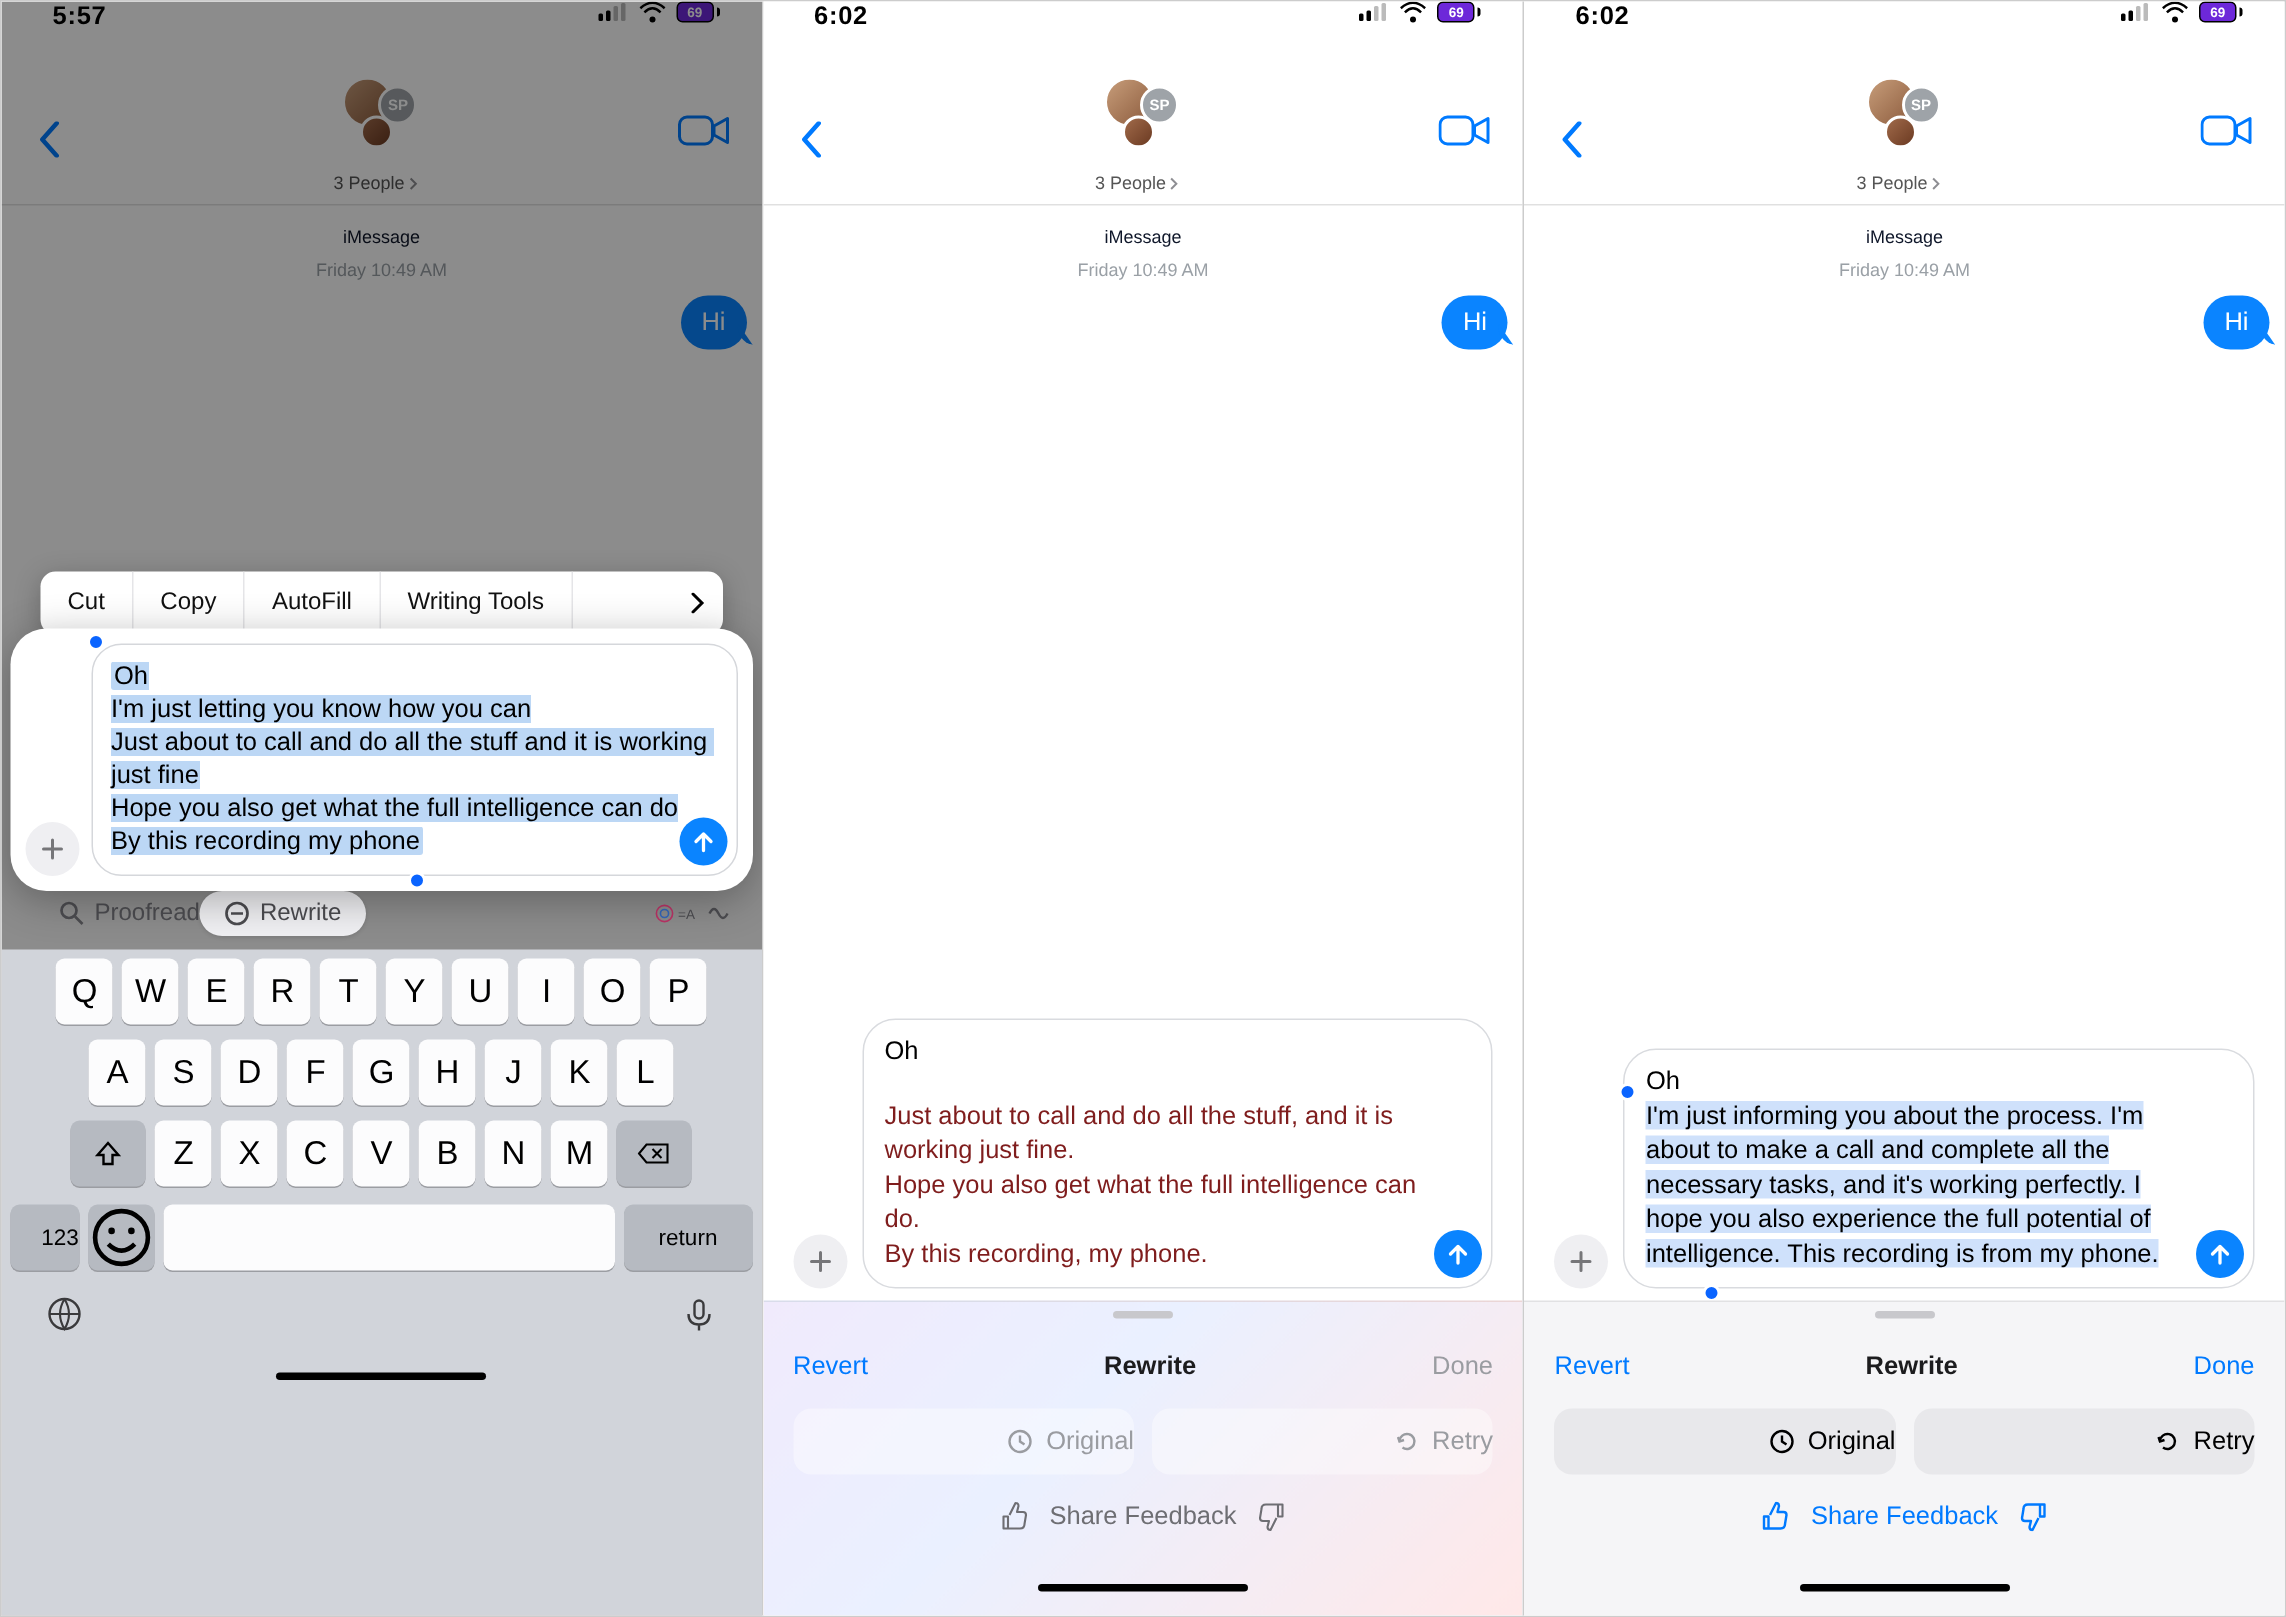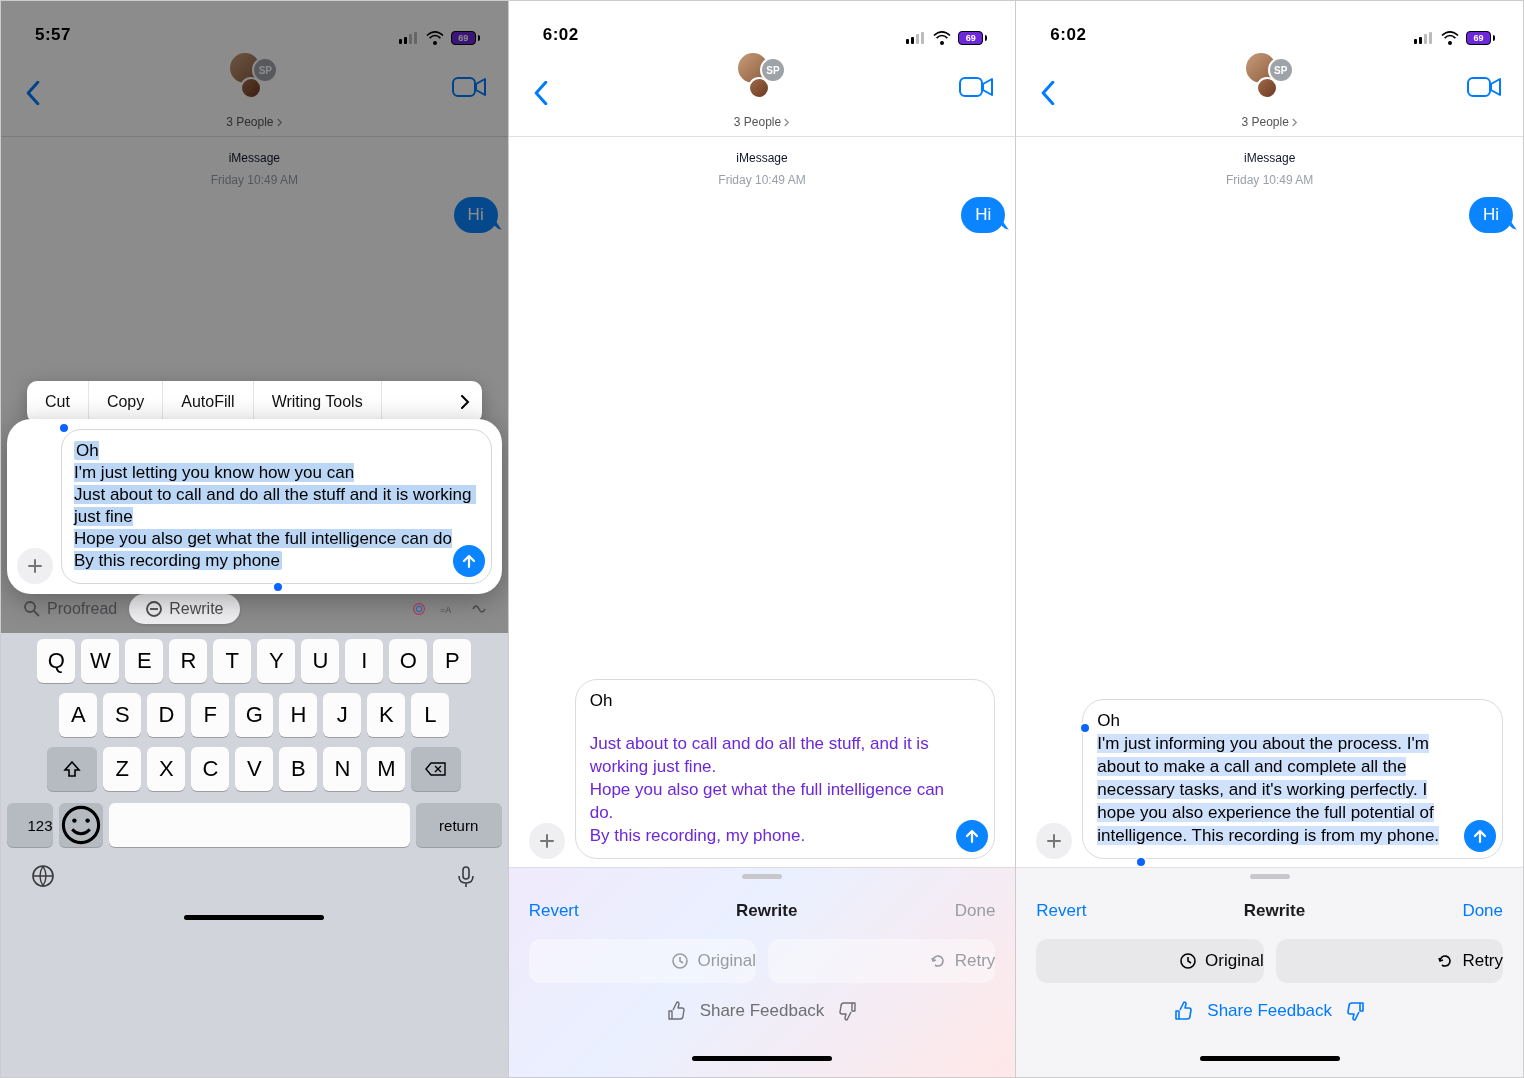--- a/index.html
+++ b/index.html
@@ -32,21 +32,21 @@
   .dimmed { position: relative; }
   .dim-overlay {
     position: absolute; inset: 0;
     background: rgba(0,0,0,0.45);
     z-index: 5;
     pointer-events: none;
   }
 
   
   .status {
-    height: 44px; display:flex; align-items:flex-end; justify-content:space-between;
+    height: 44px; display:flex; align-items:flex-start; justify-content:space-between;
     padding: 0 28px 0 34px; font-weight:600; font-size:17px;
   }
   .status .time { letter-spacing:0.5px; }
   .sicons { display:flex; align-items:center; gap:7px; }
   .signal { width:20px; height:12px; display:flex; align-items:flex-end; gap:2px; }
   .signal span { width:3px; background:#000; border-radius:1px; }
   .signal span:nth-child(1){height:5px;}
   .signal span:nth-child(2){height:7px;}
   .signal span:nth-child(3){height:10px;background:#bbb;}
   .signal span:nth-child(4){height:12px;background:#bbb;}
@@ -56,21 +56,21 @@
   .battery { display:flex; align-items:center; gap:2px; }
   .battpill { width:25px;height:14px;border:1.5px solid #000;border-radius:4px;position:relative;display:flex;align-items:center;justify-content:center;font-size:9px;font-weight:700;background:#6d28d9;color:#fff;}
   .battcap { width:2px;height:6px;background:#000;border-radius:0 2px 2px 0; }
 
   
   .navhead { height:92px; border-bottom:1px solid rgba(0,0,0,0.12); position:relative; display:flex; align-items:flex-start; justify-content:center; padding-top:4px;}
   .back { position:absolute; left:12px; top:28px; width:40px;height:40px; display:flex;align-items:center;justify-content:center; }
   .back svg { width:16px; height:24px; }
   .video { position:absolute; right:16px; top:28px; width:40px;height:32px; }
   .video svg{width:36px;height:28px;}
-  .avstack { display:flex; flex-direction:column; align-items:center; gap:2px; margin-top:2px;}
+  .avstack { display:flex; flex-direction:column; gap:2px; margin-top:2px;}
   .avrow { position:relative; width:64px; height:40px; }
   .av { width:34px;height:34px;border-radius:50%;background:#b8886a;border:2px solid #fff;position:absolute; }
   .av.a1{left:6px;top:0;background:linear-gradient(135deg,#c79d7a,#8b5a3c);}
   .av.a2{left:30px;top:6px;width:26px;height:26px;background:#9ea3a8;display:flex;align-items:center;justify-content:center;color:#fff;font-size:10px;font-weight:600;}
   .av.a3{left:18px;top:26px;width:22px;height:22px;background:linear-gradient(135deg,#a06a4a,#6b3a22);}
   .gname { font-size:12px; color:#555; margin-top:22px; display:flex;align-items:center;gap:2px;}
   .gname svg{width:7px;height:9px;}
 
   
   .conv { flex:1; display:flex; flex-direction:column; padding:8px 10px 0 10px; }
@@ -101,21 +101,21 @@
   .msgfield{flex:1;border:1px solid #d5d7db;border-radius:20px;padding:10px 12px;position:relative;font-size:17px;line-height:1.3;color:#000;}
   .selwrap{position:relative;}
   .selbg{background:#bcd7f5;padding:0 2px;border-radius:2px;}
   .seldot{width:12px;height:12px;background:#0a64ff;border:2px solid #fff;border-radius:50%;position:absolute;}
   .seldot.tl{top:-8px;left:-4px;}
   .seldot.br{bottom:-10px;left:210px;}
   .sendbtn{width:32px;height:32px;border-radius:50%;background:#0a84ff;display:flex;align-items:center;justify-content:center;position:absolute;right:6px;bottom:6px;}
   .sendbtn svg{width:16px;height:16px;}
 
   
-  .suggrow{position:absolute;left:8px;right:6px;top:586px;height:44px;z-index:18;display:flex;align-items:center;gap:12px;padding:0 14px;}
+  .suggrow{position:absolute;left:24px;right:6px;top:586px;height:44px;z-index:18;display:flex;align-items:center;padding:0 14px;}
   .suggrow .sugitem{display:flex;align-items:center;gap:6px;font-size:16px;color:#4c4c50;}
   .suggrow .pill{background:#f0f0f3;border-radius:18px;padding:6px 16px;box-shadow:0 1px 3px rgba(0,0,0,0.12);}
   .suggrow svg{width:18px;height:18px;}
 
   
   .kbd{position:absolute;left:0;right:0;bottom:0;top:632px;background:#d1d4da;padding:6px 4px 4px;display:flex;flex-direction:column;gap:10px;z-index:10;}
   .krow{display:flex;gap:6px;justify-content:center;}
   .key{background:#fcfcfd;border-radius:6px;box-shadow:0 1px 0 #9b9da2;height:44px;display:flex;align-items:center;justify-content:center;font-size:22px;font-weight:400;color:#000;flex:1;max-width:38px;}
   .key.wide{max-width:50px;background:#b6bac1;}
   .key.shift svg{width:20px;height:20px;}
@@ -128,21 +128,21 @@
   .bkey.ret{width:86px;}
   .bottombar{height:48px;display:flex;align-items:center;justify-content:space-between;padding:0 26px 6px;}
   .bottombar svg{width:24px;height:24px;}
   .homebar{width:140px;height:5px;background:#000;border-radius:3px;margin:0 auto 6px;}
 
   
   .compose-row{display:flex;align-items:flex-end;gap:10px;padding:0 10px 8px;margin-top:auto;}
   .roundplus{width:36px;height:36px;border-radius:50%;background:#efeff2;display:flex;align-items:center;justify-content:center;}
   .roundplus svg{width:16px;height:16px;}
   .bigfield{flex:1;border:1px solid #d9dbdf;border-radius:22px;padding:10px 42px 10px 14px;position:relative;font-size:17px;line-height:1.35;color:#000;}
-  .fadetext{color:#6d28d9;}
+  .fadetext{color:#7f1d1d;}
   .sendsm{position:absolute;right:6px;bottom:6px;width:32px;height:32px;border-radius:50%;background:#0a84ff;display:flex;align-items:center;justify-content:center;}
   .sendsm svg{width:16px;height:16px;}
 
   
   .rwbar{border-top:1px solid rgba(0,0,0,0.08);padding:14px 20px 10px;display:flex;flex-direction:column;gap:18px;position:relative;}
   .rwbar.pastel{background:linear-gradient(135deg,#f0eafc 0%,#eaf0ff 40%,#ffe8e8 100%);}
   .rwbar.plain{background:#f5f5f7;}
   .rwtop{display:flex;align-items:center;justify-content:space-between;}
   .rwtop .rtitle{font-size:17px;font-weight:600;color:#1c1c1e;}
   .rwtop .lk{font-size:17px;color:#007aff;}

